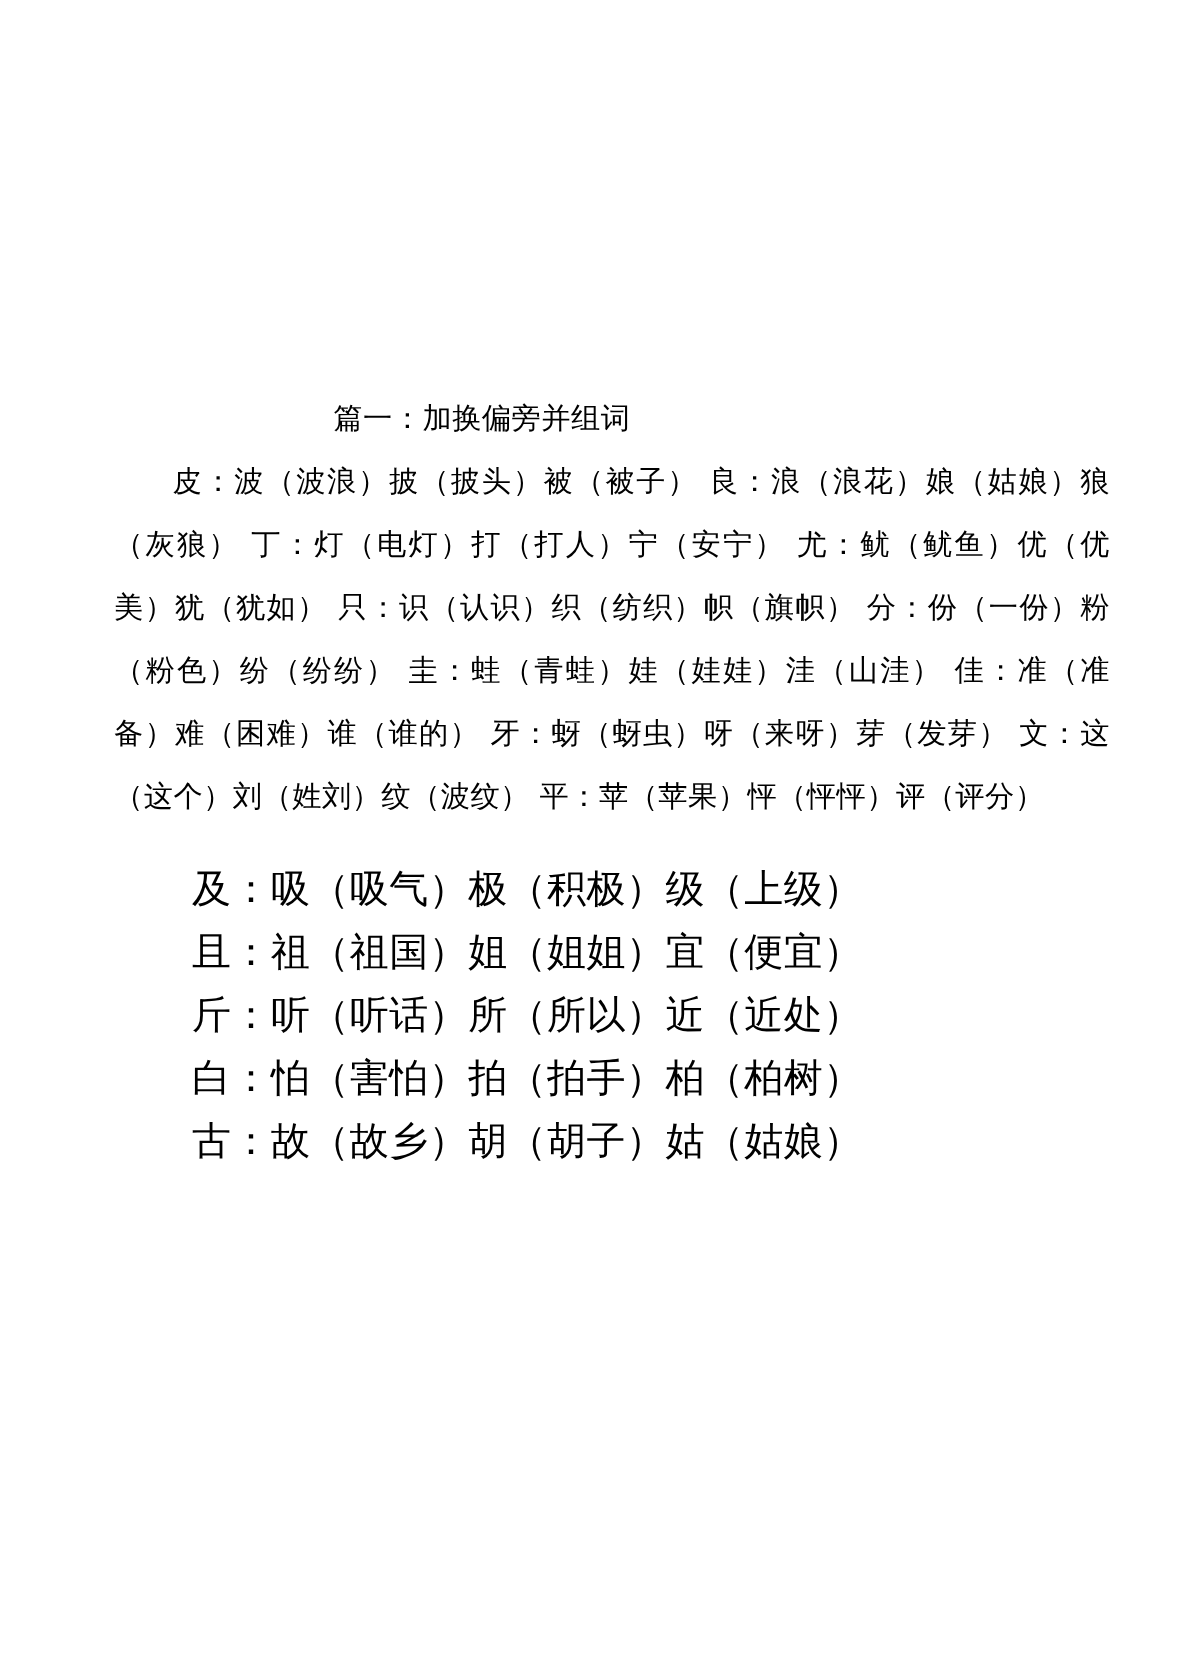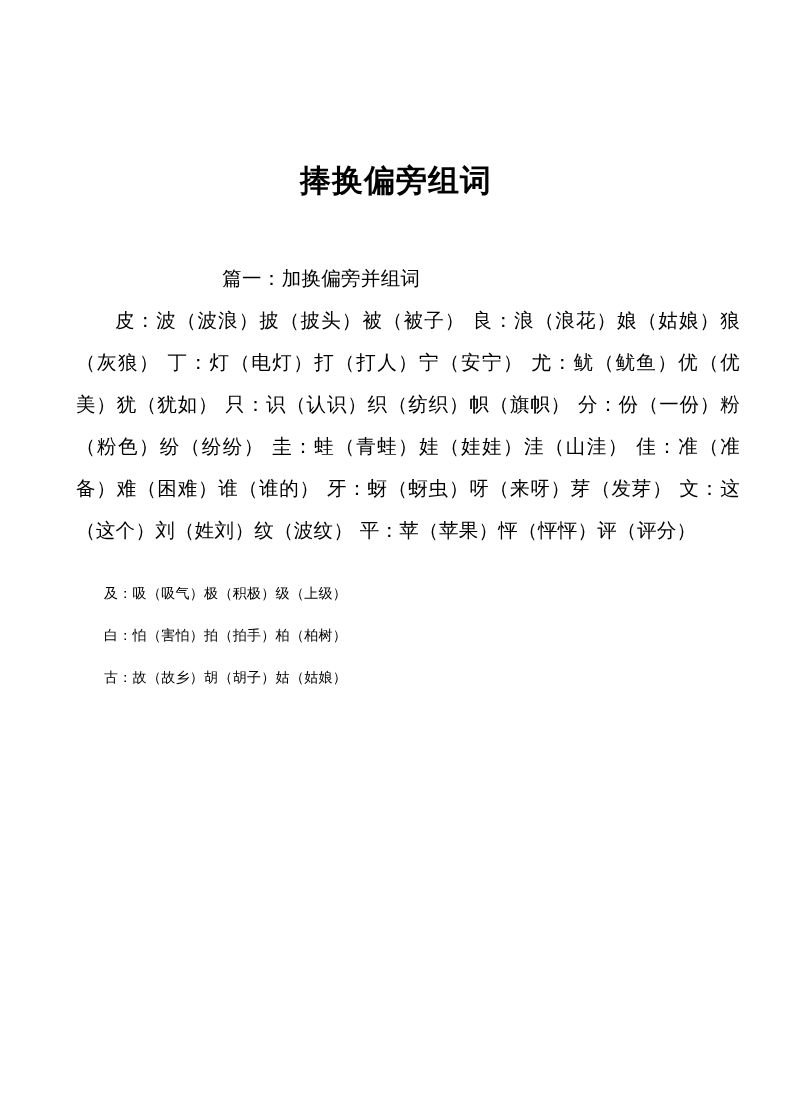--- a/index.html
+++ b/index.html
@@ -63,42 +63,43 @@
     letter-spacing: 0.3px;
     word-break: break-all;
   }
   .entry-list {
     margin: 0;
     padding: 0;
     list-style: none;
     margin-top: 20px;
   }
   .entry-line {
-    font-size: 14px;
+    font-size: 26px;
     line-height: 42px;
     text-indent: 2em;
     margin: 0;
     letter-spacing: 0.3px;
     white-space: nowrap;
   }
 </style>
 </head>
 <body>
 
 <div class="page">
 
-  <h1 class="doc-title">捧换偏旁组词</h1>
 
   <div class="body-block">
 
     <p class="section-heading">篇一：加换偏旁并组词</p>
 
 
     <p class="flow-paragraph">皮：波（波浪）披（披头）被（被子） 良：浪（浪花）娘（姑娘）狼（灰狼） 丁：灯（电灯）打（打人）宁（安宁） 尤：鱿（鱿鱼）优（优美）犹（犹如） 只：识（认识）织（纺织）帜（旗帜） 分：份（一份）粉（粉色）纷（纷纷） 圭：蛙（青蛙）娃（娃娃）洼（山洼） 佳：准（准备）难（困难）谁（谁的） 牙：蚜（蚜虫）呀（来呀）芽（发芽） 文：这（这个）刘（姓刘）纹（波纹） 平：苹（苹果）怦（怦怦）评（评分）</p>
 
     <ul class="entry-list">
       <li class="entry-line">及：吸（吸气）极（积极）级（上级）</li>
+      <li class="entry-line">且：祖（祖国）姐（姐姐）宜（便宜）</li>
+      <li class="entry-line">斤：听（听话）所（所以）近（近处）</li>
       <li class="entry-line">白：怕（害怕）拍（拍手）柏（柏树）</li>
       <li class="entry-line">古：故（故乡）胡（胡子）姑（姑娘）</li>
     </ul>
 
   </div>
 </div>
 
 </body></html>

